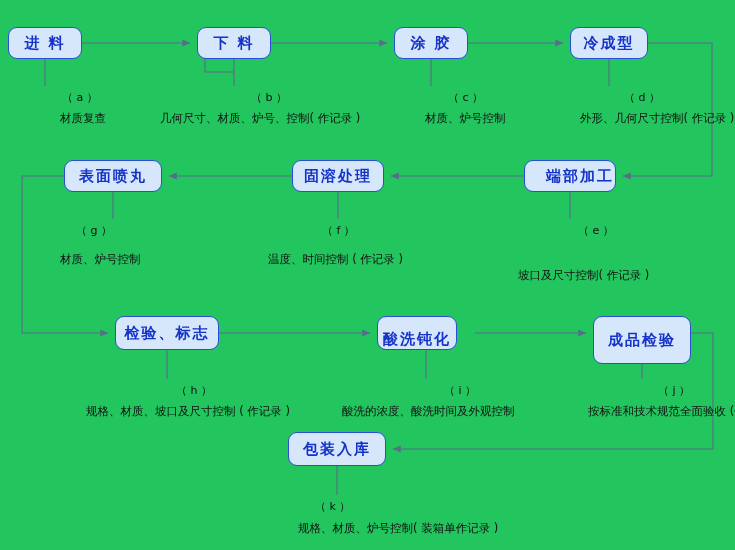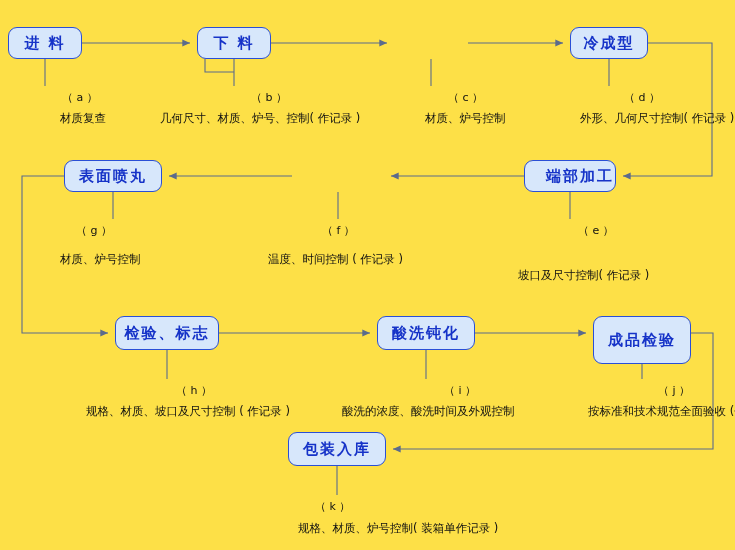--- a/index.html
+++ b/index.html
@@ -8,21 +8,21 @@
     background: #ffffff;
   }
   body {
     font-family: "Liberation Sans", sans-serif;
   }
   #canvas {
     position: relative;
     width: 735px;
     height: 550px;
     overflow: hidden;
-    background: #fde047;
+    background: #22c55e;
   }
   #wires {
     position: absolute;
     left: 0;
     top: 0;
     width: 735px;
     height: 550px;
     pointer-events: none;
   }
   .node {
@@ -103,35 +103,41 @@
       <path d="M205,59 L205,72 L234,72"></path>
     </g>
   </svg>
 
   <div class="node" style="left:8px;  top:27px;  width:74px;  height:32px;">
       <span>进  料</span>
     </div>
   <div class="node" style="left:197px;top:27px;  width:74px;  height:32px;">
       <span>下  料</span>
     </div>
+  <div class="node" style="left:394px;top:27px;  width:74px;  height:32px;">
+      <span>涂  胶</span>
+    </div>
   <div class="node" style="left:570px;top:27px;  width:78px;  height:32px;">
       <span>冷成型</span>
     </div>
 
   <div class="node" style="left:524px;top:160px; width:92px;  height:32px;padding-left:20px;">
       <span>端部加工</span>
+    </div>
+  <div class="node" style="left:292px;top:160px; width:92px;  height:32px;">
+      <span>固溶处理</span>
     </div>
   <div class="node" style="left:64px; top:160px; width:98px;  height:32px;">
       <span>表面喷丸</span>
     </div>
 
   <div class="node" style="left:115px;top:316px; width:104px; height:34px;">
       <span>检验、标志</span>
     </div>
-  <div class="node" style="left:377px;top:316px; width:98px;  height:34px;">
+  <div class="node" style="left:377px;top:316px; width:80px;  height:34px;align-items:flex-end;">
       <span>酸洗钝化</span>
     </div>
   <div class="node" style="left:593px;top:316px; width:98px;  height:48px;">
       <span>成品检验</span>
     </div>
 
   <div class="node" style="left:288px;top:432px; width:98px;  height:34px;">
       <span>包装入库</span>
     </div>
 

